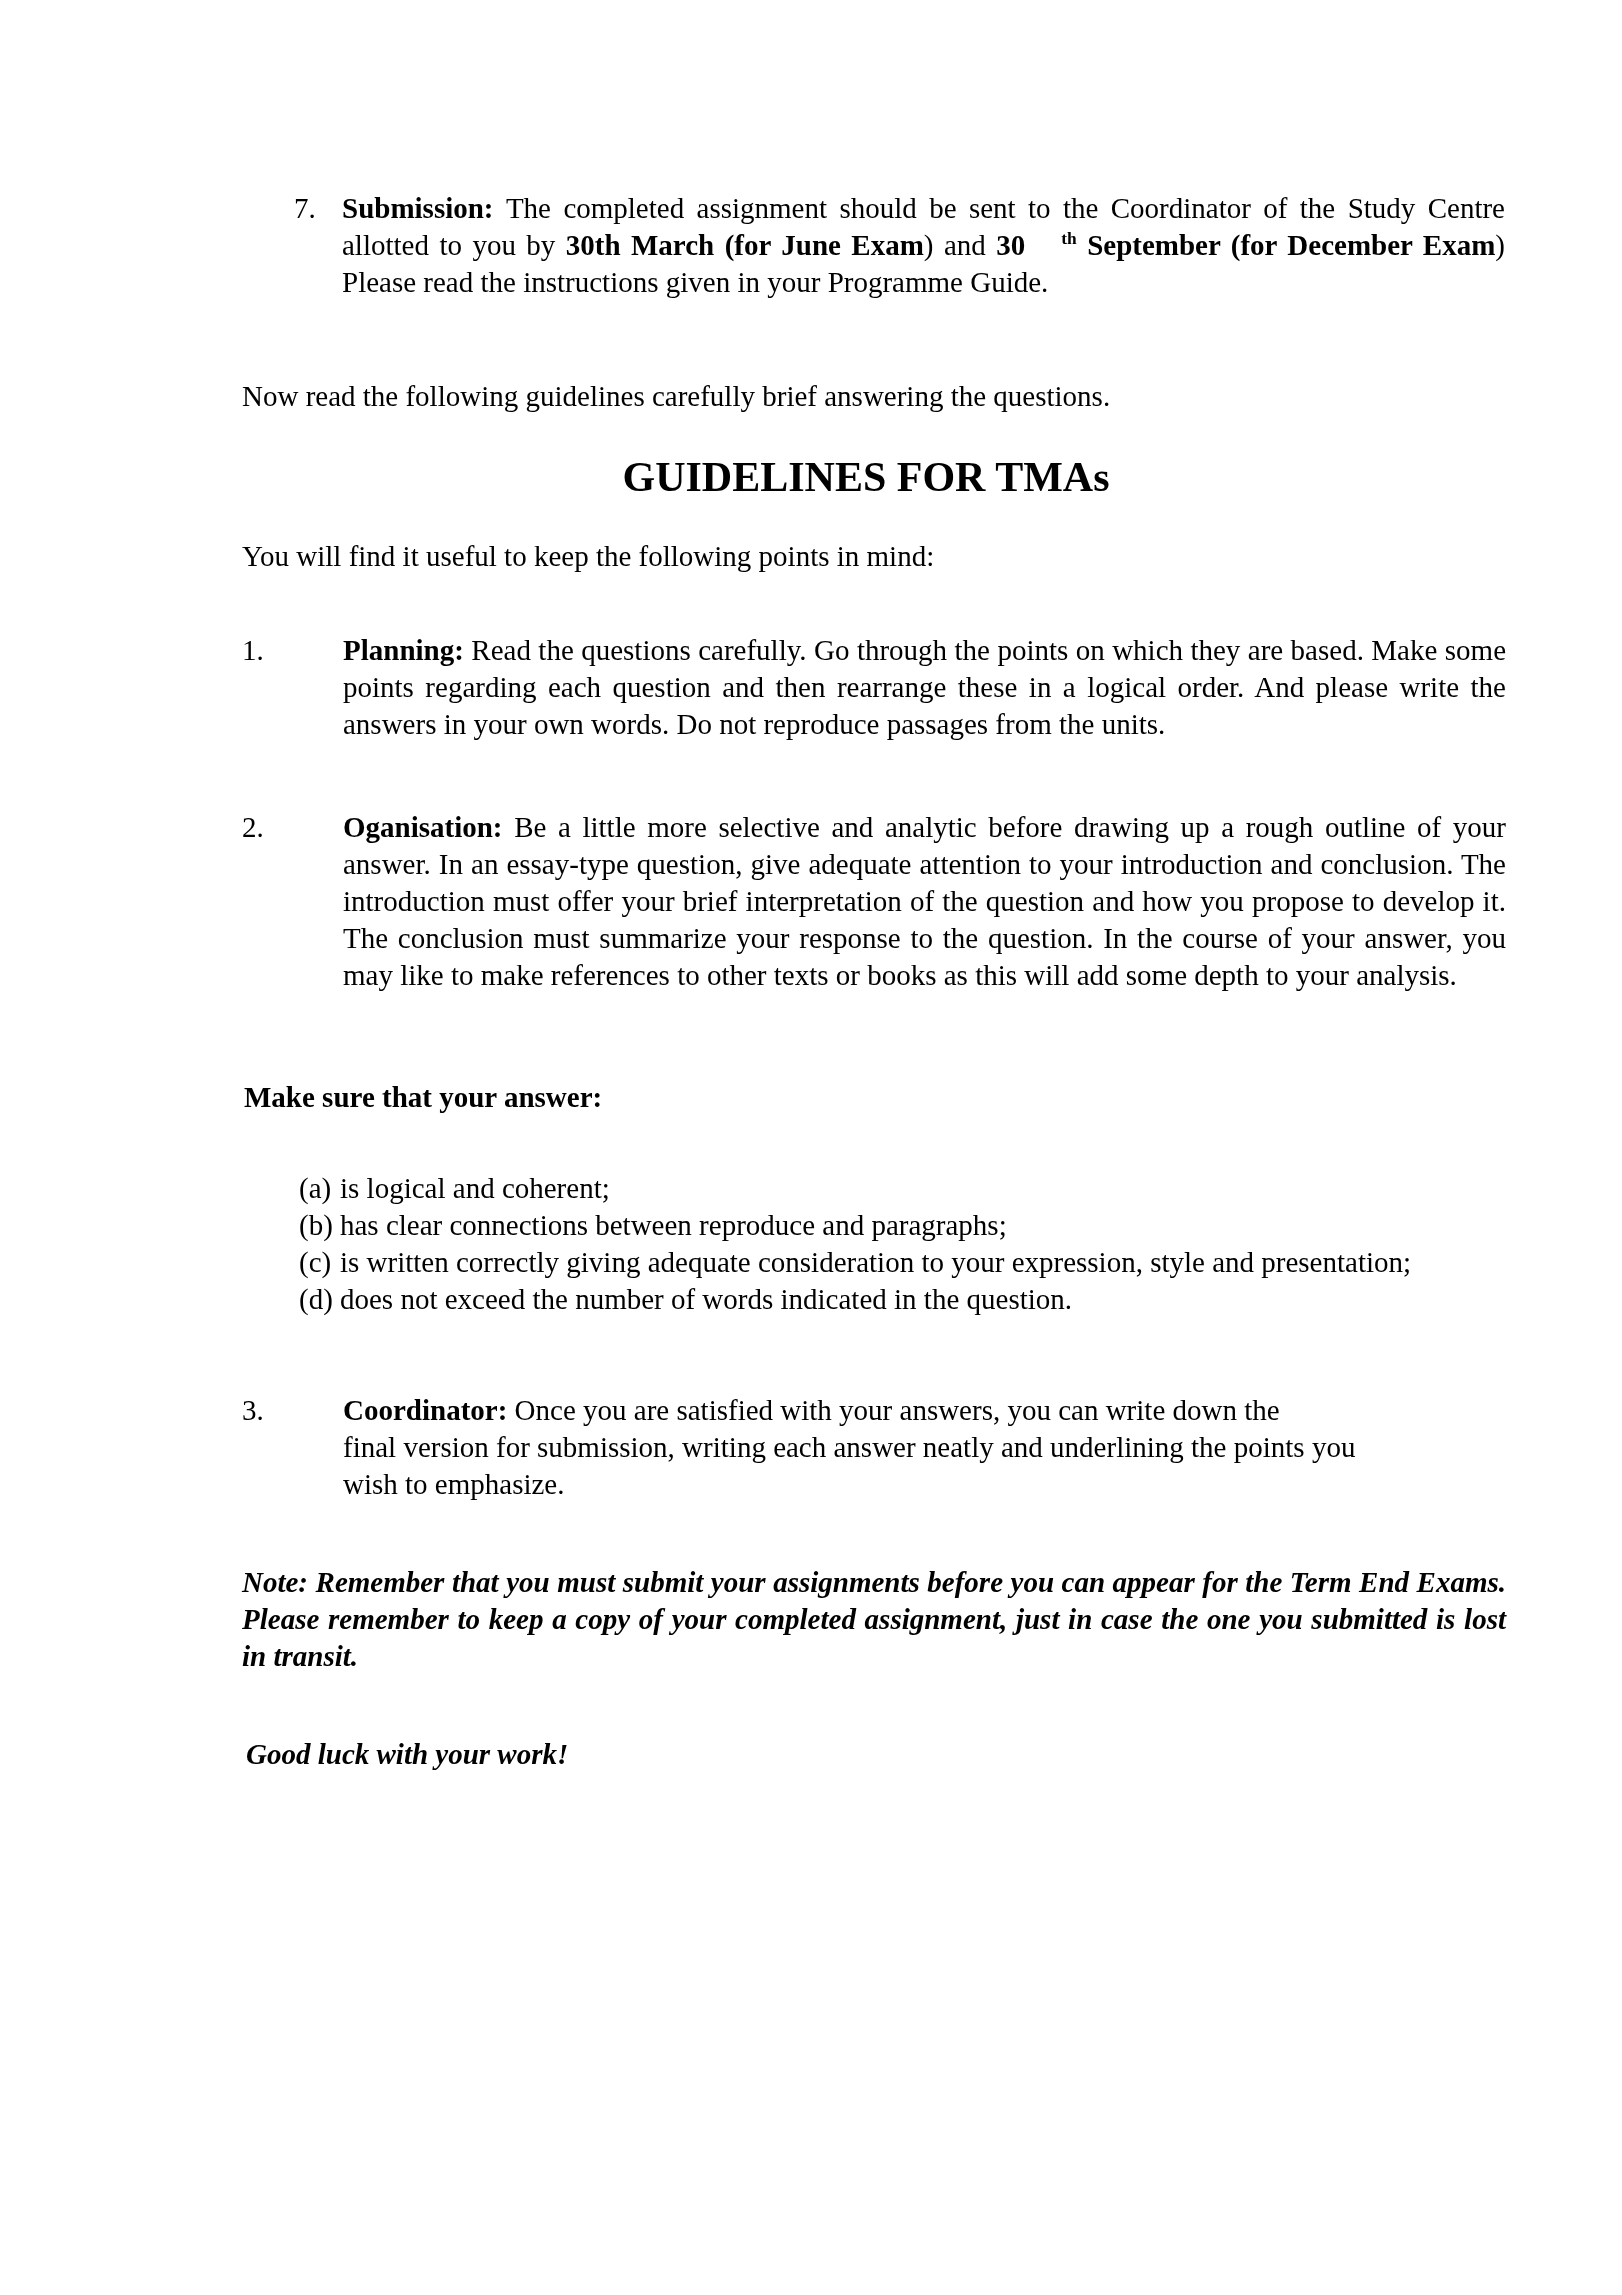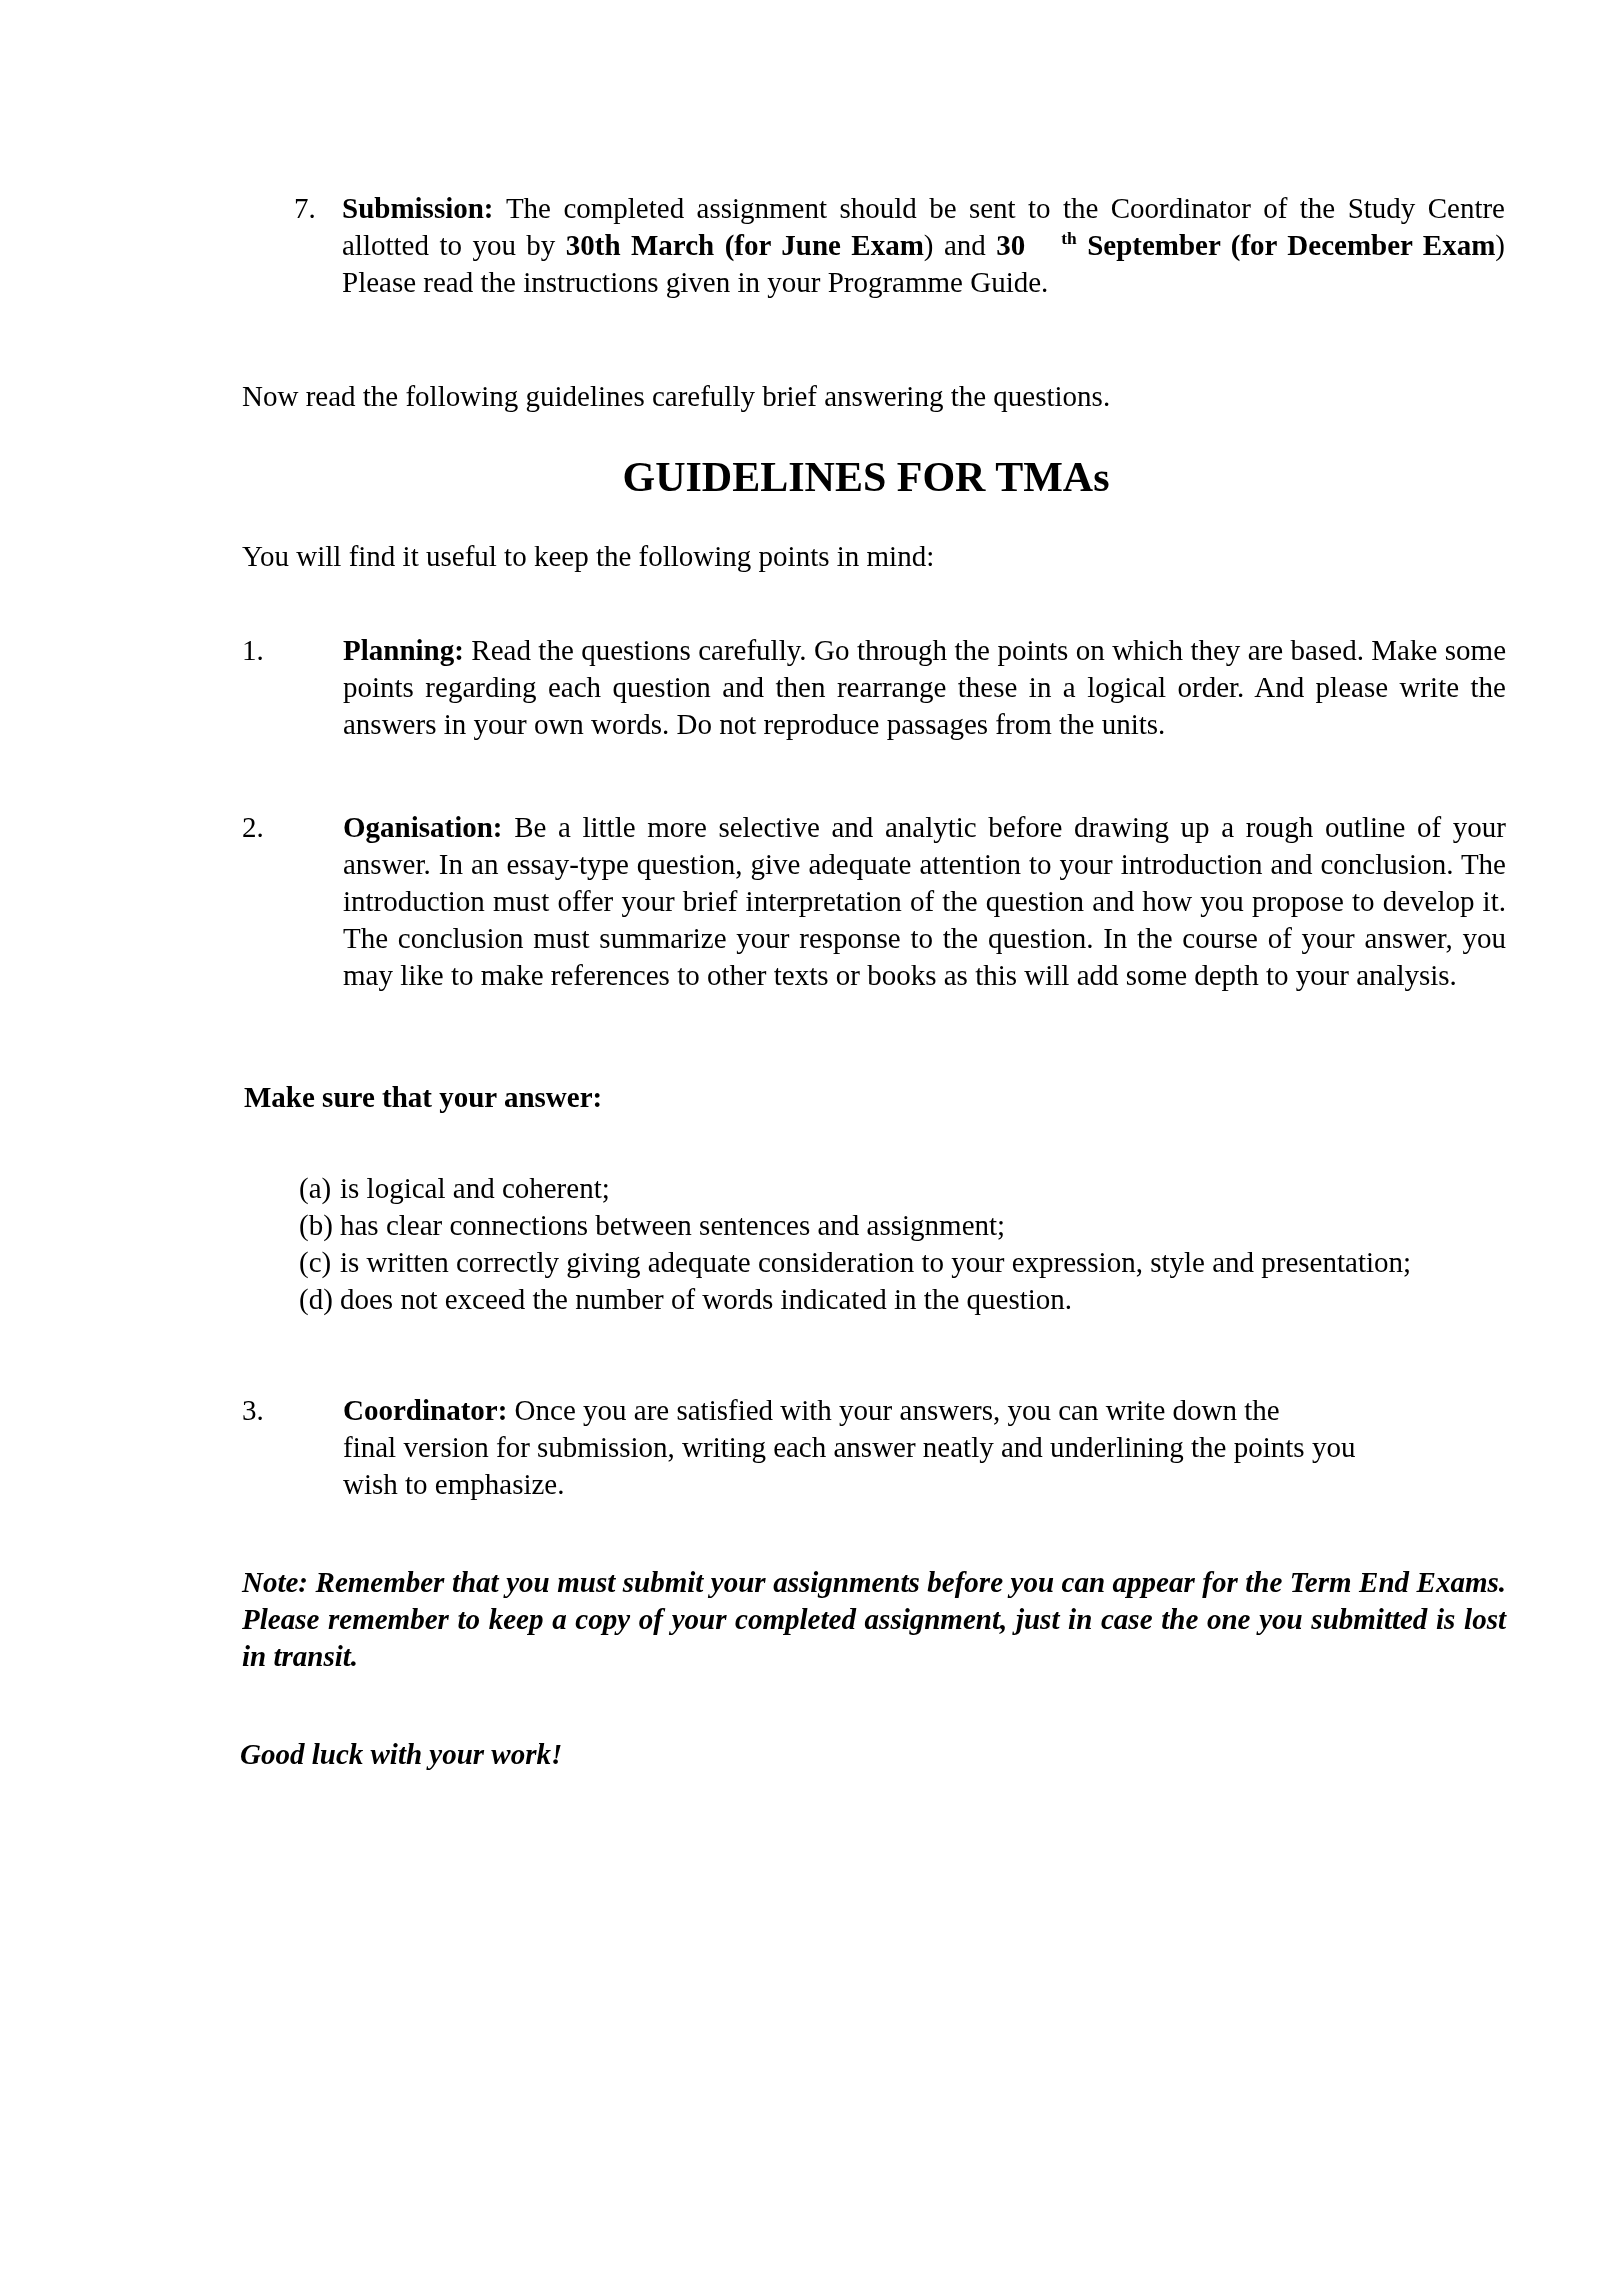--- a/index.html
+++ b/index.html
@@ -53,21 +53,21 @@
   #makesure    { top: 1079px; left: 244px; width: 1264px; font-weight: bold; }
 
   #sublist     { top: 1170px; left: 299px; width: 1207px; }
   .sub-row .li-num { width: 41px; }
 
   #item3       { top: 1392px; left: 242px; width: 1264px; }
 
   #note        { top: 1564px; left: 242px; width: 1264px;
                  text-align: justify; }
 
-  #goodluck    { top: 1736px; left: 240px; width: 1264px;
+  #goodluck    { top: 1736px; left: 246px; width: 1264px;
                  font-weight: bold; font-style: italic; }
 </style>
 </head>
 <body>
 
 <div class="page">
 
   <div id="item7" class="abs li-row">
     <div class="li-num">7.</div>
     <div class="li-body justify"><span class="b">Submission: </span><span>The completed assignment should be sent to the Coordinator of the Study Centre allotted to you by </span><span class="b">30th March (for June Exam</span><span>) and </span><span class="b">30</span><span class="b sup">th</span><span class="b"> September (for December Exam</span><span>) Please read the instructions given in your Programme Guide.</span></div>
@@ -91,21 +91,21 @@
 
   <div id="makesure" class="abs">Make sure that your answer:</div>
 
   <div id="sublist" class="abs">
     <div class="li-row sub-row">
       <div class="li-num">(a)</div>
       <div class="li-body justify">is logical and coherent;</div>
     </div>
     <div class="li-row sub-row">
       <div class="li-num">(b)</div>
-      <div class="li-body justify">has clear connections between sentences and assignment;</div>
+      <div class="li-body justify">has clear connections between reproduce and paragraphs;</div>
     </div>
     <div class="li-row sub-row">
       <div class="li-num">(c)</div>
       <div class="li-body justify">is written correctly giving adequate consideration to your expression, style and presentation;</div>
     </div>
     <div class="li-row sub-row">
       <div class="li-num">(d)</div>
       <div class="li-body justify">does not exceed the number of words indicated in the question.</div>
     </div>
   </div>

